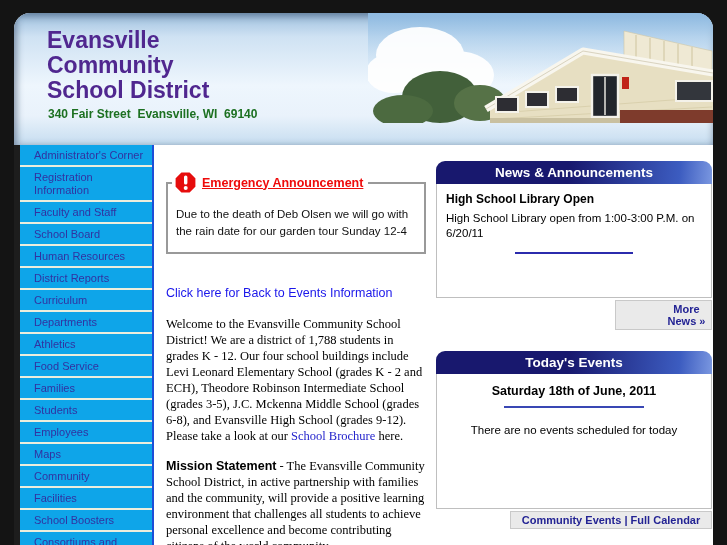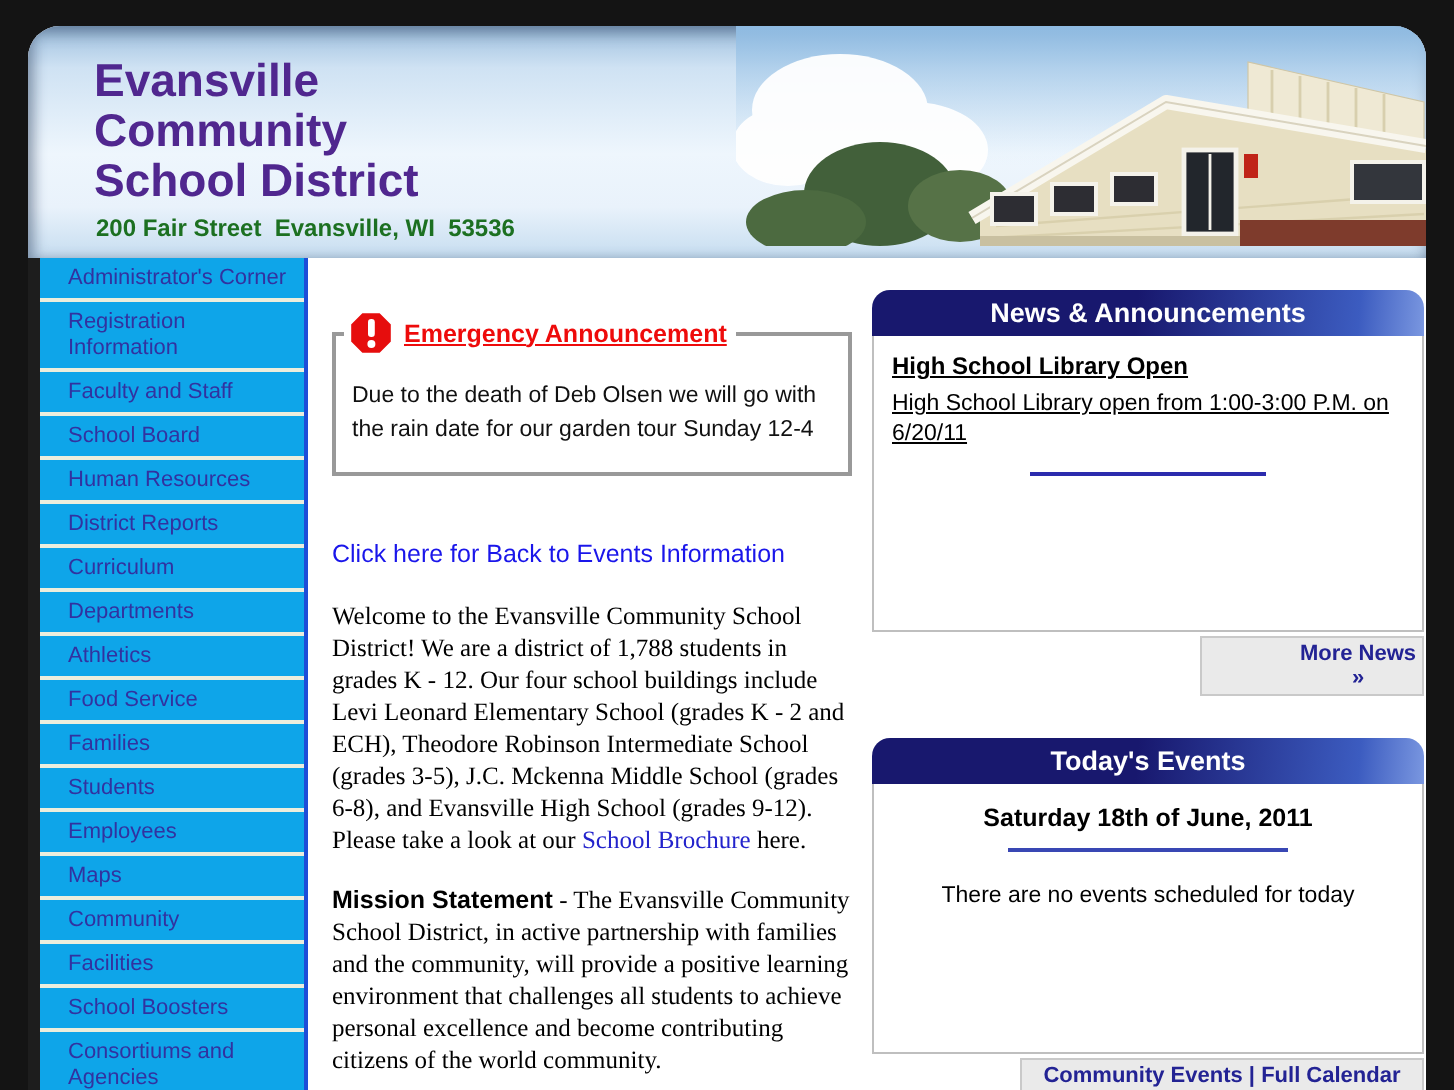--- a/index.html
+++ b/index.html
@@ -8,21 +8,21 @@
     width:727px; height:545px; position:relative; overflow:hidden;
     background:#141414;
     font-family:"Liberation Sans", sans-serif;
   }
   .page {
     position:absolute; left:14px; top:13px; width:699px; height:532px;
     background:#fff; border-radius:16px 16px 0 0; overflow:hidden;
   }
   
   .header {
-    position:relative; height:116px;
+    position:relative; height:132px;
     background:linear-gradient(180deg,#9dbfde 0%,#cfe2f3 18%,#eef6fd 55%,#e9f2fb 78%,#c6ddf0 100%);
     box-shadow: inset 0 4px 7px rgba(55,75,105,.45), inset 4px 0 6px rgba(55,75,105,.30);
   }
   .header-title {
     position:absolute; left:33px; top:15px;
     font-weight:bold; font-size:23px; line-height:25px; color:#50278f;
   }
   .header-address {
     position:absolute; left:34px; top:94px;
     font-weight:bold; font-size:12px; color:#1c7021; white-space:pre;
@@ -58,50 +58,50 @@
   .inline-link { color:#2323cc; cursor:pointer;text-align:right; }
   .para-label { font-family:"Liberation Sans", sans-serif; font-weight:bold; }
   
   .panel-header {
     height:23px; line-height:23px; text-align:center;
     color:#fff; font-weight:bold; font-size:13.5px;
     border-radius:9px 9px 0 0;
     background:linear-gradient(95deg,#18186e 48%,#3c5cc0 88%,#7a97e0 100%);
   }
   .panel-body { border:1px solid #bfbfbf; border-top:none; background:#fff; }
-  .news-body { height:148px; padding:6px 9px;text-decoration:underline; }
+  .news-body { height:114px; padding:6px 9px; }
   .news-headline { font-weight:bold; font-size:12px; margin:2px 0 5px; color:#000; }
   .news-text { font-size:11.5px; line-height:15px; color:#000; }
   .news-divider { width:118px; border:none; border-top:2px solid #2b2bad; margin:11px auto 0; }
   .footer-bar {
     margin-left:auto; margin-top:2px; text-align:center;
     font-weight:bold; font-size:11px; color:#232394;
     background:#eaeaea; border:1px solid #c9c9c9; padding:2px 0; cursor:pointer;
   }
-  .news-footer { width:112px;padding-left:46px; }
+  .news-footer { width:97px;padding-left:46px; }
   .events-footer { width:202px; }
   .events-panel { margin-top:21px; }
   .events-body { height:135px; padding:8px 6px; text-align:center; }
   .events-date { font-weight:bold; font-size:12.5px; margin-top:2px; color:#000; }
   .events-divider { width:140px; border:none; border-top:2px solid #3947b4; margin:8px auto 16px; }
   .events-empty { font-size:11.5px; color:#000; }
   .events-footer span { cursor:pointer; }
 </style>
 </head>
 <body>
 
 <div class="page">
 
   <div class="header">
     <div class="header-title">
       <div>Evansville</div>
       <div>Community</div>
       <div>School District</div>
     </div>
-    <div class="header-address">200 Fair Street  Evansville, WI  53536</div>
+    <div class="header-address">340 Fair Street  Evansville, WI  69140</div>
 
     <svg class="photo" viewBox="0 0 345 110">
       <defs>
         <linearGradient id="skyg" x1="0" y1="0" x2="0" y2="1">
           <stop offset="0" stop-color="#8fbbe2"></stop>
             <stop offset="1" stop-color="#d6e9f8" stop-opacity="0"></stop>
         </linearGradient>
       </defs>
       <rect x="0" y="0" width="345" height="70" fill="url(#skyg)"></rect>
       <g fill="#ffffff" opacity="0.95">

